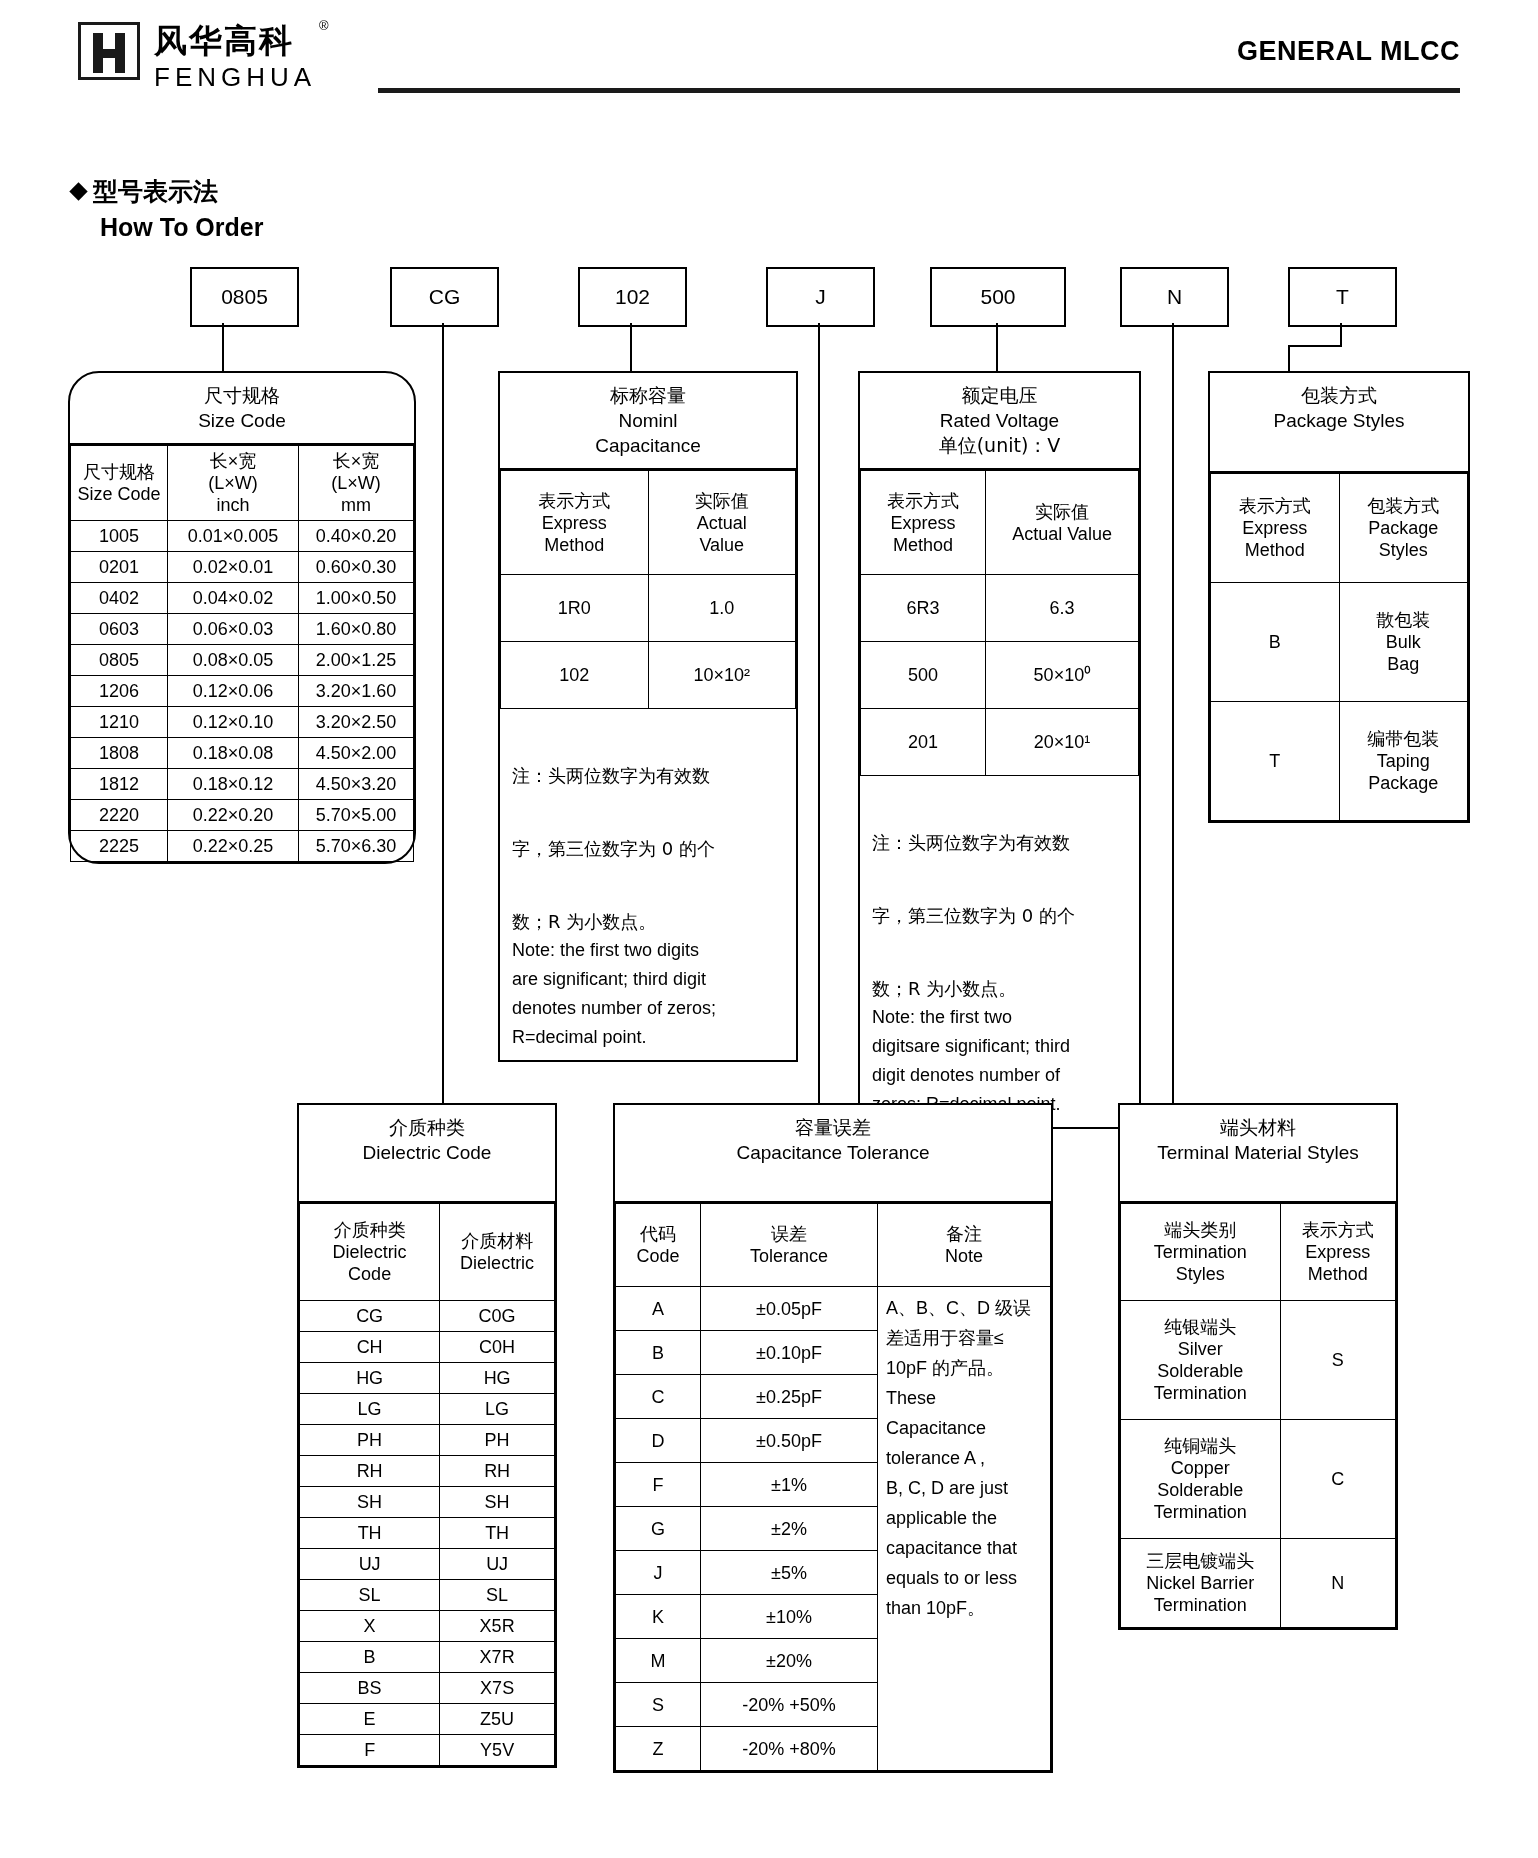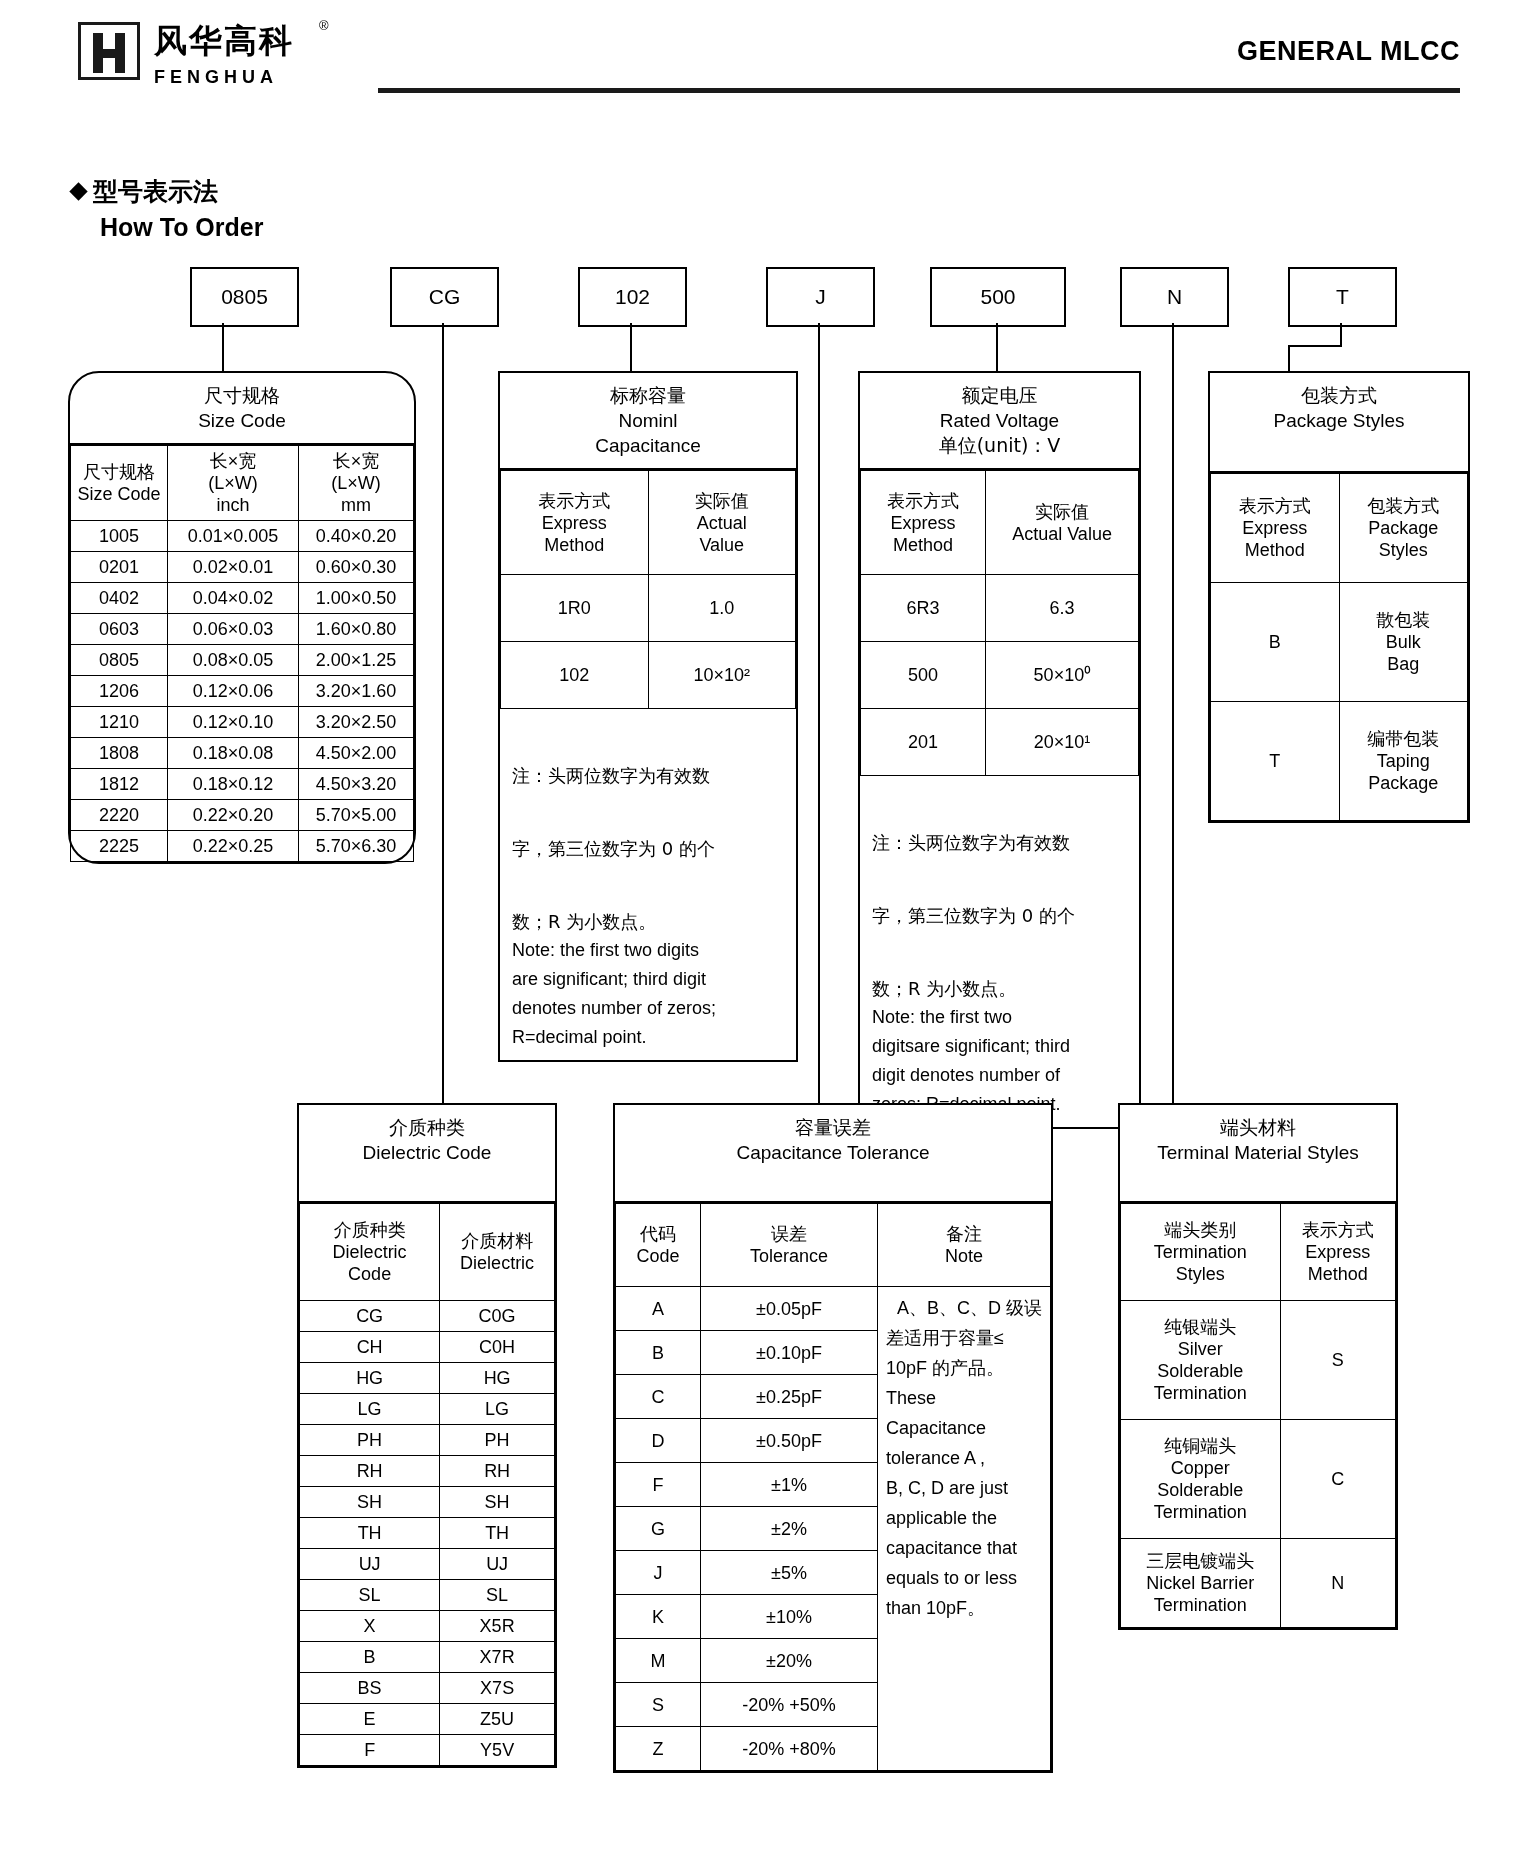--- a/index.html
+++ b/index.html
@@ -73,22 +73,22 @@
     letter-spacing: 2px;
     line-height: 38px;
     font-family: "DejaVu Sans", sans-serif;
   }
   .logo-reg {
     position: absolute;
     left: 165px; top: -4px;
     font-size: 13px;
   }
   .logo-en {
-    font-size: 18px;
-    font-weight: bold;
+    font-size: 26px;
+    font-weight: normal;
     letter-spacing: 5px;
     line-height: 30px;
     margin-top: 2px;
   }
   .header-rule {
     position: absolute;
     left: 378px; top: 88px;
     width: 1082px; height: 5px;
     background: #1a1a1a;
   }
@@ -537,21 +537,21 @@
         </th>
         <th>
           <div class="cn hdr2">备注</div>
           <div class="hdr2">Note</div>
         </th>
       </tr>
       <tr>
         <td style="height:35px;">A</td>
         <td>±0.05pF</td>
         <td rowspan="11" style="vertical-align:top; text-align:left; padding:6px 8px;">
-          <div class="cn" style="line-height:30px;text-align:right;">A、B、C、D 级误</div>
+          <div class="cn" style="line-height:30px;">A、B、C、D 级误</div>
           <div class="cn" style="line-height:30px;">差适用于容量≤</div>
           <div class="cn" style="line-height:30px;">10pF 的产品。</div>
           <div style="line-height:30px;">These</div>
           <div style="line-height:30px;">Capacitance</div>
           <div style="line-height:30px;">tolerance    A ,</div>
           <div style="line-height:30px;">B, C, D are just</div>
           <div style="line-height:30px;">applicable    the</div>
           <div style="line-height:30px;">capacitance that</div>
           <div style="line-height:30px;">equals to or less</div>
           <div class="cn" style="line-height:30px;">than 10pF。</div>

